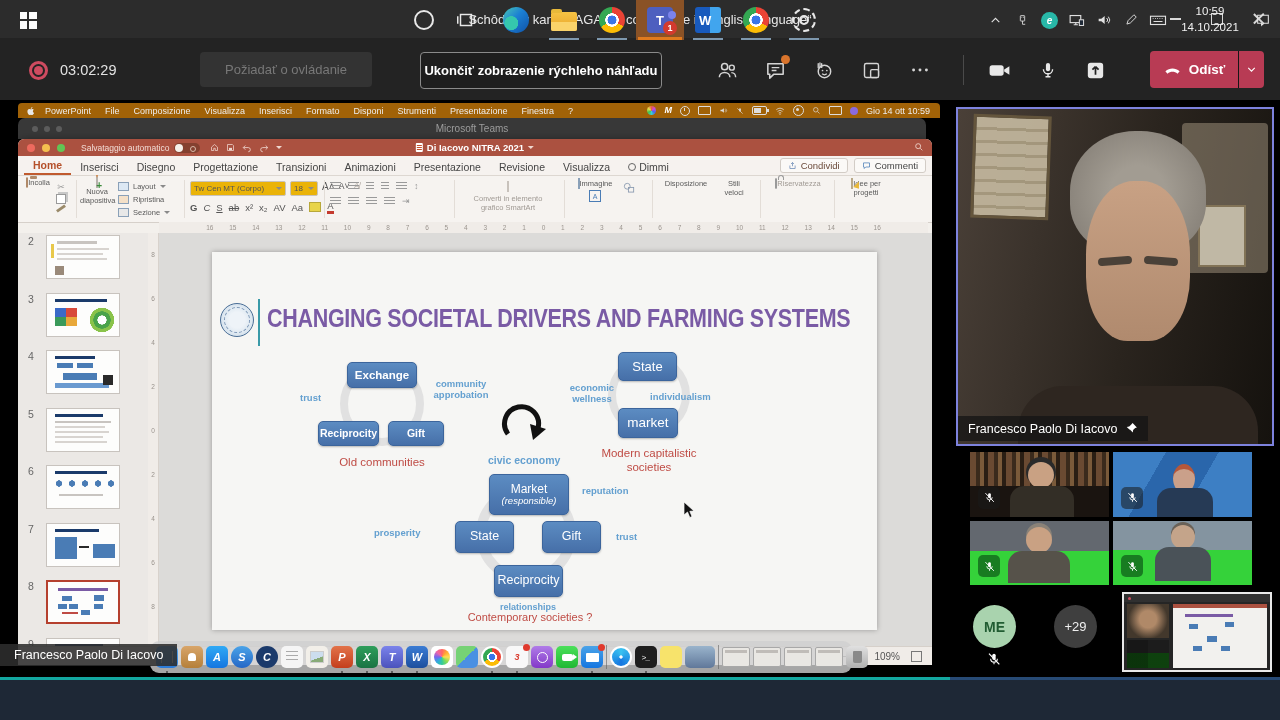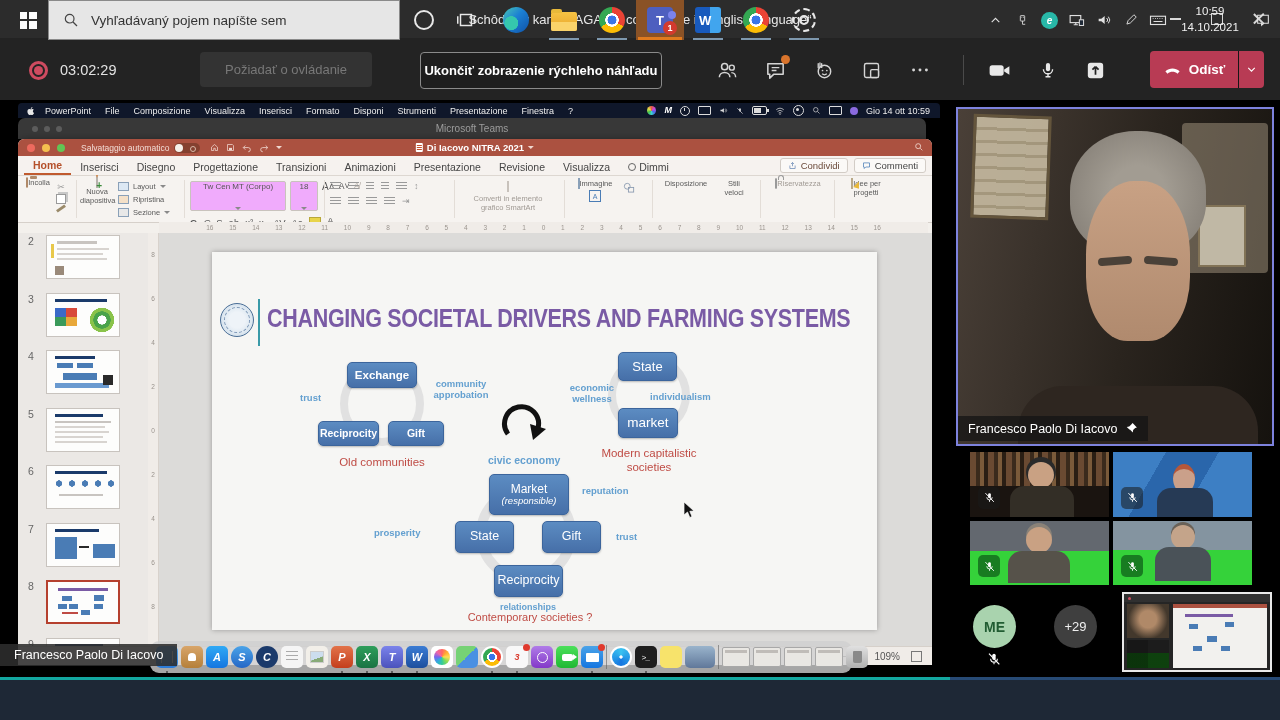--- a/index.html
+++ b/index.html
@@ -29,21 +29,21 @@
   .tbi{width:31px;height:40px;display:flex;align-items:center;justify-content:center;position:relative;}
   .badge-dot{position:absolute;top:5px;right:1px;width:9px;height:9px;border-radius:50%;background:#d9742c;}
   .tb-divider{left:963px;top:55px;width:1px;height:30px;background:#4a4a4a;}
   .tb-icons2{left:984px;top:50px;display:flex;gap:17px;}
   .btn-leave{left:1150px;top:51px;height:37px;display:flex;border-radius:4px;overflow:hidden;}
   .leave-main{width:88px;background:#b83b54;display:flex;gap:7px;align-items:center;justify-content:center;color:#fff;font-weight:bold;font-size:13.5px;}
   .leave-sep{width:1px;background:rgba(0,0,0,.35);}
   .leave-chev{width:25px;background:#b83b54;display:flex;align-items:center;justify-content:center;}
 
   
-  .mac-menubar{left:18px;top:103px;width:922px;height:15px;background:#0f172a;border-radius:4px 4px 0 0;display:flex;align-items:center;padding:0 8px;font-size:9px;color:#ededed;box-sizing:border-box;}
+  .mac-menubar{left:18px;top:103px;width:922px;height:15px;background:#a16207;border-radius:4px 4px 0 0;display:flex;align-items:center;padding:0 8px;font-size:9px;color:#ededed;box-sizing:border-box;}
   .mmenu{padding:0 7px;white-space:nowrap;}
   .mmenu:first-of-type{font-weight:bold;}
   .mac-status{margin-left:auto;display:flex;align-items:center;gap:8px;}
   .msi-siri{width:9px;height:9px;border-radius:50%;background:conic-gradient(#e85a4a,#c84ae0,#4a6ae8,#3ad0d0,#4ac44a,#e8e04a,#e85a4a);}
   .msi-m{color:#fff;font-size:9px;font-weight:bold;line-height:9px;}
   .msi-clockapp{width:8px;height:8px;border:1px solid #ddd;border-radius:50%;position:relative;}
   .msi-clockapp::after{content:"";position:absolute;left:3px;top:1px;width:1px;height:3px;background:#ddd;}
   .msi-kb{width:11px;height:7px;border:1px solid #ddd;border-radius:1px;}
   .msi-batt{width:13px;height:7px;border:1px solid #ddd;border-radius:2px;position:relative;}
   .msi-batt::before{content:"";position:absolute;left:1px;top:1px;bottom:1px;width:7px;background:#ddd;}
@@ -88,21 +88,21 @@
   .vsep{position:absolute;top:4px;width:1px;height:38px;background:#e3ddd7;}
   .clip{width:15px;height:19px;border:1px solid #b08968;border-radius:2px;background:#fdfbf8;position:relative;margin:2px auto 1px;}
   .clip::before{content:"";position:absolute;left:3px;top:-2px;width:7px;height:3px;background:#b08968;border-radius:1px;}
   .minicol{display:flex;flex-direction:column;gap:3px;align-items:center;}
   .mc-sq{width:8px;height:8px;border:1px solid #9a9a9a;background:#fff;box-shadow:2px -2px 0 #c8c8c8;}
   .mc-brush{width:10px;height:3px;background:#9a8a6a;transform:rotate(-35deg);}
   .nslide{width:17px;height:13px;background:#fff;border:1px solid #b8b2ac;border-top:3px solid #d88a4a;margin:2px auto 2px;position:relative;}
   .nslide::after{content:"+";position:absolute;right:-5px;bottom:-4px;color:#3a8a3a;font-size:10px;font-weight:bold;}
   .rrow{display:flex;align-items:center;gap:4px;height:13px;}
   .ri-sq{width:9px;height:7px;border:1px solid #8aa0b8;background:#dce8f4;display:inline-block;}
-  .selbox{border:1px solid #c9c3bd;background:#f0abfc;border-radius:2px;font-size:8px;color:#555;display:flex;align-items:center;justify-content:space-between;padding:0 3px;height:30px;box-sizing:border-box;flex-direction:column;}
+  .selbox{border:1px solid #c9c3bd;background:#eab308;border-radius:2px;font-size:8px;color:#555;display:flex;align-items:center;justify-content:space-between;padding:0 3px;height:15px;box-sizing:border-box;}
   .fcaret{width:0;height:0;border-left:3px solid transparent;border-right:3px solid transparent;border-top:3.5px solid #8a8a8a;}
   .fmt{display:flex;gap:6px;align-items:center;height:16px;font-size:9.5px;color:#555;}
   .mli{width:11px;height:9px;background:repeating-linear-gradient(#9a9a9a 0 1px,transparent 1px 3px);}
   .mal1{width:11px;height:9px;background:repeating-linear-gradient(#9a9a9a 0 1px,transparent 1px 3px);width:8px;}
   .sa-ic{width:15px;height:13px;background:#e8e2dc;border:1px solid #c8c2bc;margin:0 auto;}
   .gray{color:#a09a94;}
   .pic-ic{width:16px;height:12px;border:1px solid #8aa0b8;background:linear-gradient(160deg,#cfe3f4 55%,#6a9a5a 56%);margin:2px auto;}
   .abox{width:10px;height:10px;border:1px solid #4a7cb5;color:#4a7cb5;font-size:7px;display:flex;align-items:center;justify-content:center;margin:0 auto;}
   .disp-ic{width:12px;height:12px;background:#f4a83a;margin:2px auto;box-shadow:4px 4px 0 #4a90d9;}
   .qs-ic{width:14px;height:12px;background:linear-gradient(135deg,#b8cce4,#4a7cb5);margin:2px auto;border-radius:2px;}
@@ -875,27 +875,20 @@
 
   <div class="abs taskbar"></div>
   <div class="abs start">
     <span class="winlogo">
         <i></i>
         <i></i>
         <i></i>
         <i></i>
       </span>
   </div>
-  <div class="abs searchbox">
-    <svg width="16" viewBox="0 0 24 24">
-        <circle cx="10" cy="10" r="6.5" fill="none" stroke="#444" stroke-width="1.8"></circle>
-        <path d="M15 15l6 6" stroke="#444" stroke-width="1.8"></path>
-      </svg>
-    <span>Vyhľadávaný pojem napíšte sem</span>
-  </div>
   <div class="abs cortana">
       <i></i>
     </div>
   <div class="abs taskview">
     <svg width="22" viewBox="0 0 24 24">
         <rect x="6" y="6" width="12" height="12" fill="none" stroke="#e8e8e8" stroke-width="1.6"></rect>
         <path d="M3 8v8M21 8v8" stroke="#e8e8e8" stroke-width="1.6"></path>
       </svg>
   </div>
   <div class="abs tb-apps">

